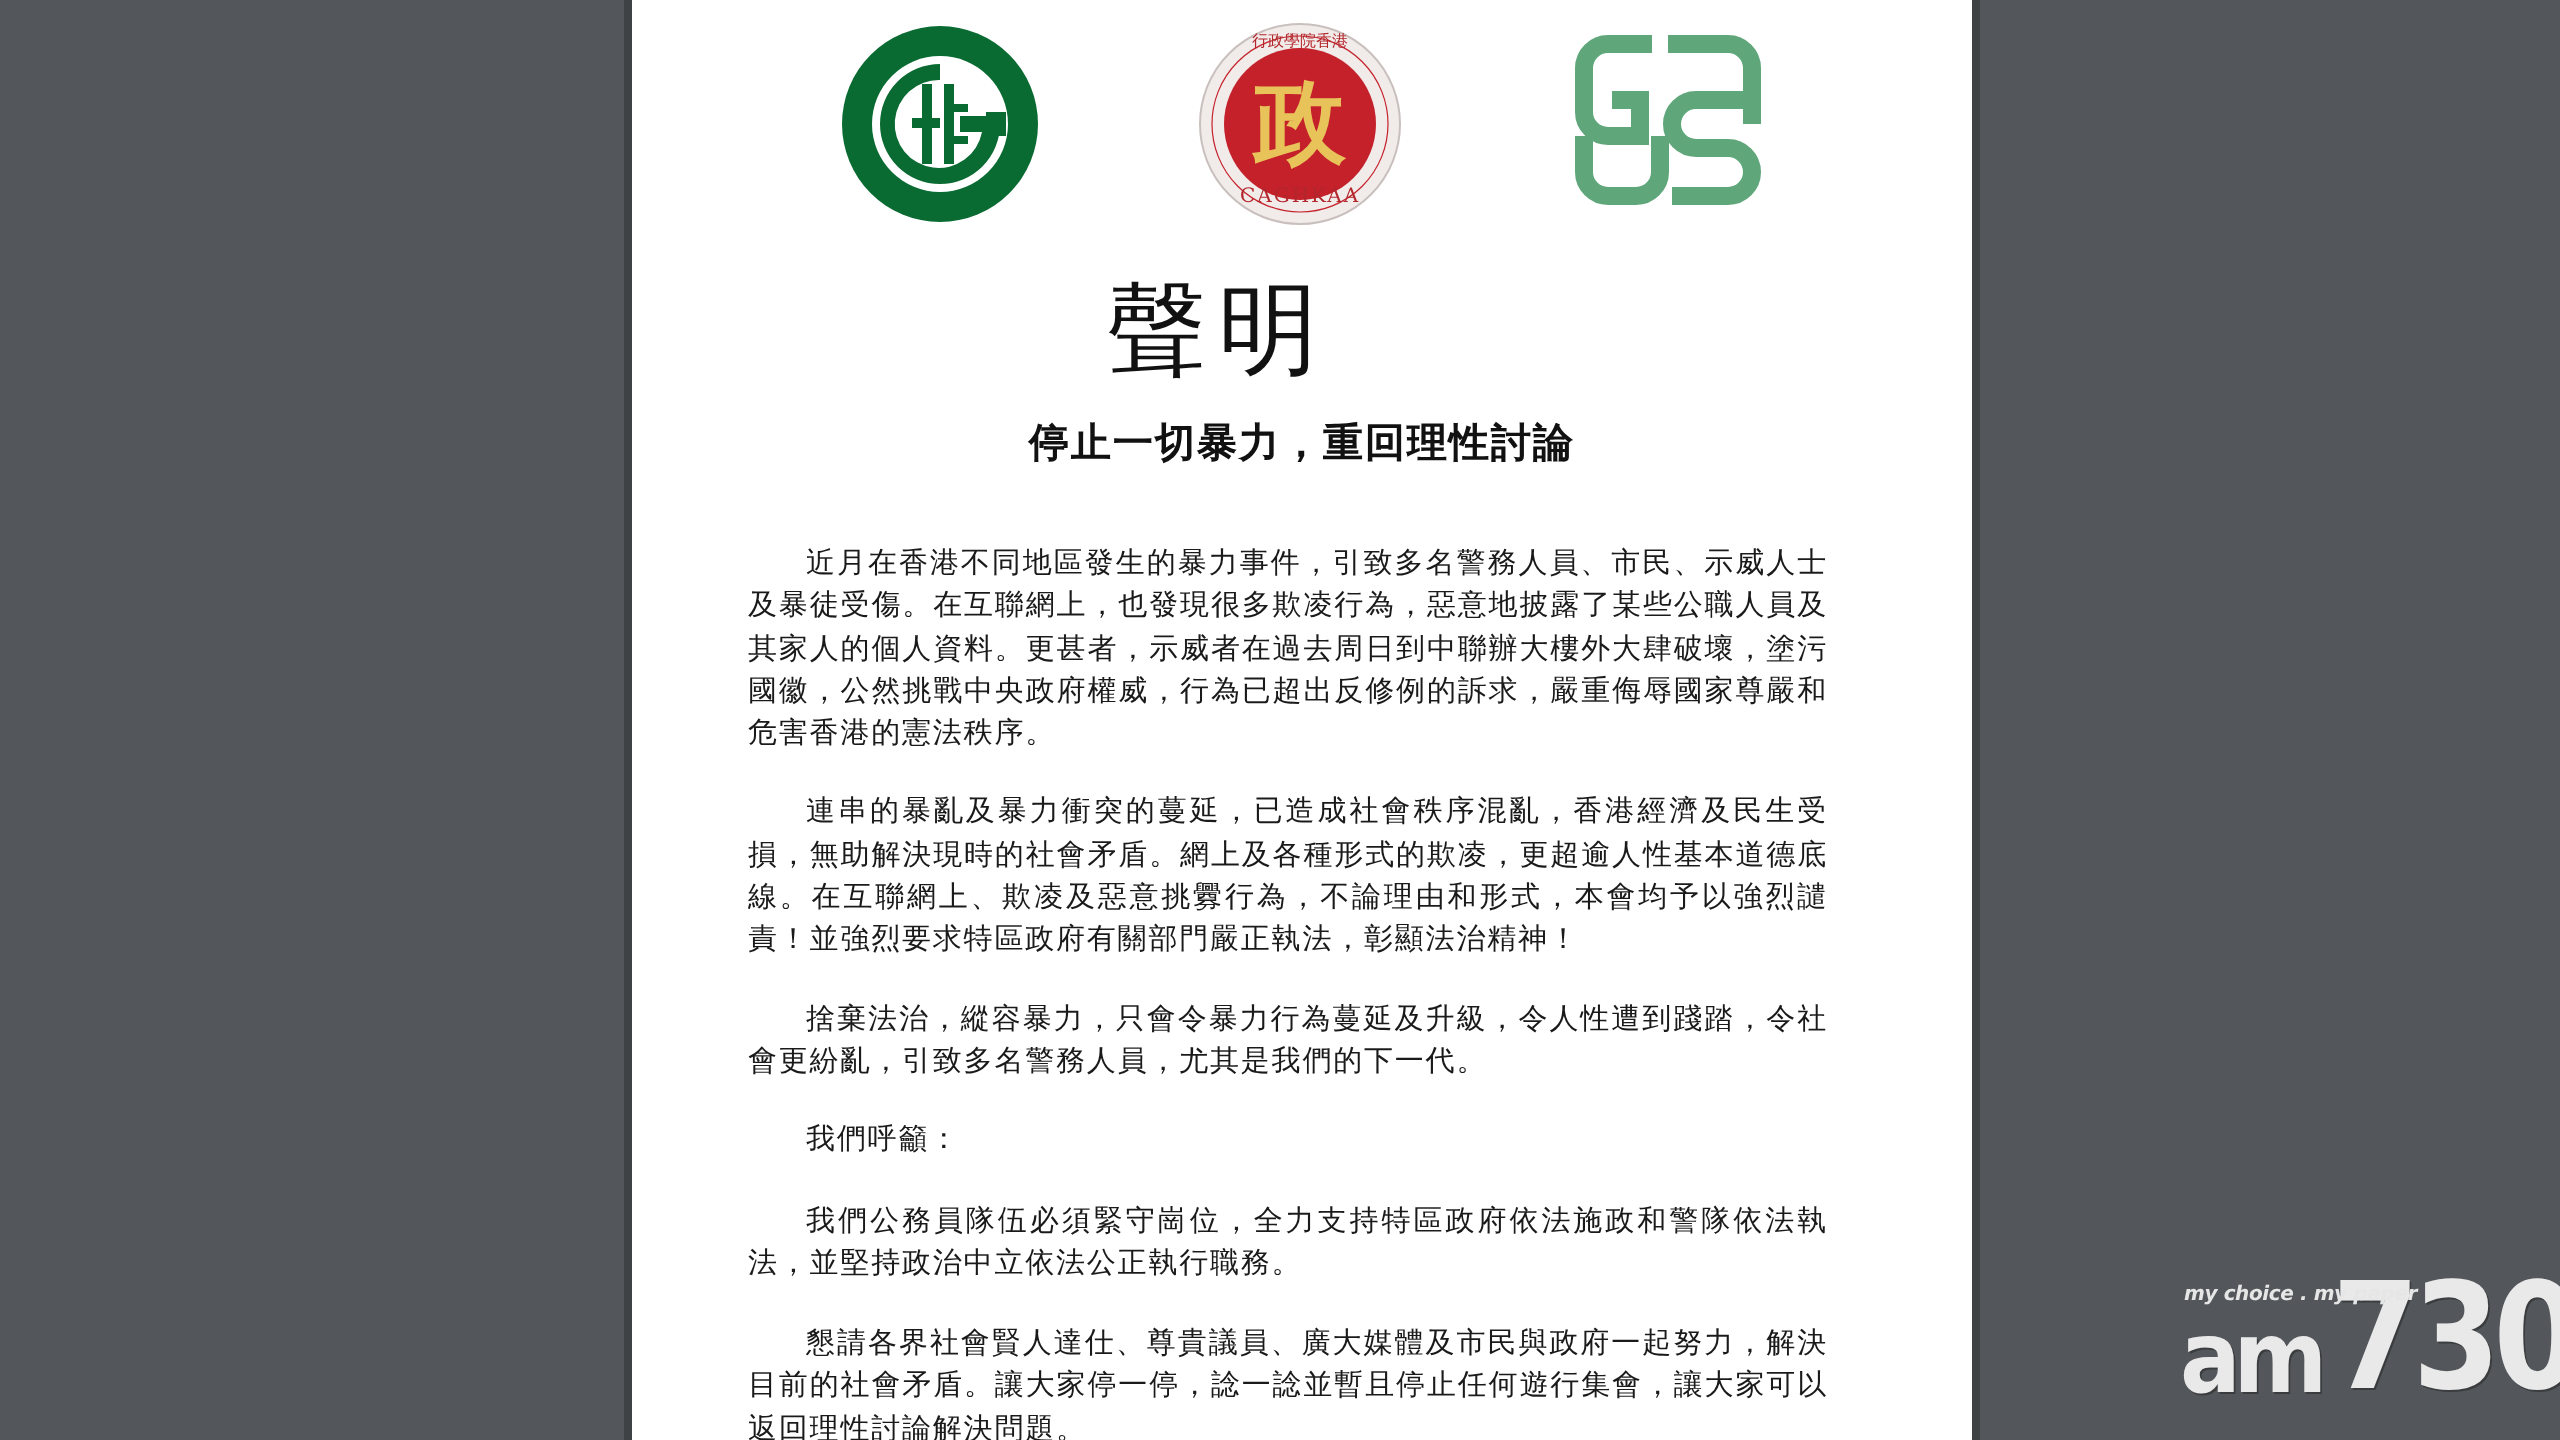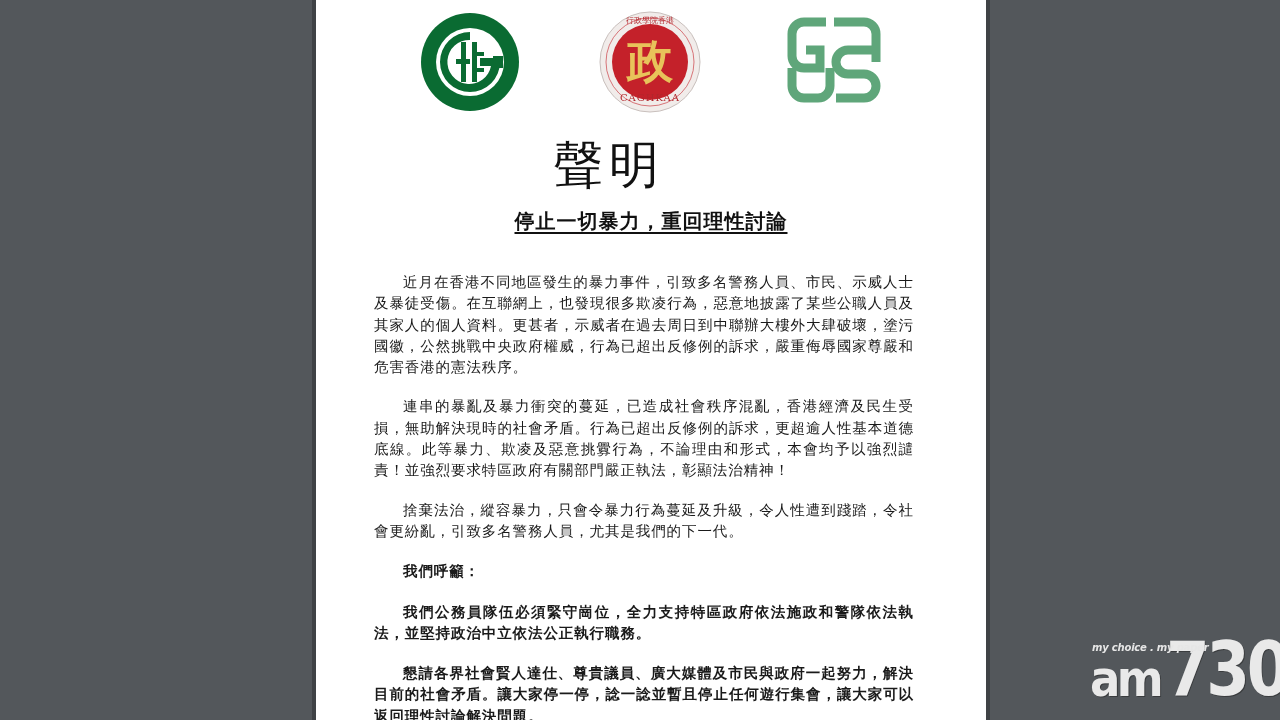--- a/index.html
+++ b/index.html
@@ -28,34 +28,34 @@
     .doc-title {
       position: absolute; top: 135px; left: 0; width: 586px; text-align: center;
       font-size: 50px; color: #111; letter-spacing: 6px; line-height: 60px;
       font-family: "DejaVu Serif", serif;
     }
     .doc-subtitle {
       position: absolute; top: 207px; left: 0; width: 670px; text-align: center;
       font-size: 20px; font-weight: bold; color: #111; line-height: 28px;
       letter-spacing: 1px;
     }
-    .doc-subtitle span { text-decoration: underline; text-underline-offset: 4px; text-decoration-thickness: 2px; margin-top: 23px; }
+    .doc-subtitle span { text-underline-offset: 4px; text-decoration-thickness: 2px; margin-top: 23px; }
 
     .body {
       position: absolute; left: 58px; top: 272px; width: 540px;
       color: #1a1a1a; font-size: 14.5px; line-height: 21.3px;
       letter-spacing: 0.9px;
       font-family: "DejaVu Serif", "Liberation Serif", serif;
     }
     .para { margin: 0; text-indent: 2em; text-align: justify; }
     .para + .para { margin-top: 19px; }
     .p1 { }
     .p2 { margin-top: 18px !important; }
     .p3 { margin-top: 18px !important; }
-    .bold { font-weight: bold; }
+    .bold { font-weight: normal; }
     .callhead { margin-top: 18px !important; }
     .call1 { margin-top: 19px !important; }
     .call2 { margin-top: 19px !important; }
 
     .watermark {
       position: absolute; left: 1090px; top: 636px; width: 170px; height: 70px;
     }
     .wm-tag {
       position: absolute; left: 2px; top: 6px; font-size: 10px; color: #e6e6e6;
       font-family: "DejaVu Sans", sans-serif; font-style: italic; font-weight: bold;
@@ -114,21 +114,21 @@
     </div>
   </div>
 
   <div class="doc-title">聲明</div>
   <div class="doc-subtitle">
     <span>停止一切暴力，重回理性討論</span>
   </div>
 
   <div class="body">
     <p class="para p1">近月在香港不同地區發生的暴力事件，引致多名警務人員、市民、示威人士及暴徒受傷。在互聯網上，也發現很多欺凌行為，惡意地披露了某些公職人員及其家人的個人資料。更甚者，示威者在過去周日到中聯辦大樓外大肆破壞，塗污國徽，公然挑戰中央政府權威，行為已超出反修例的訴求，嚴重侮辱國家尊嚴和危害香港的憲法秩序。</p>
-    <p class="para p2">連串的暴亂及暴力衝突的蔓延，已造成社會秩序混亂，香港經濟及民生受損，無助解決現時的社會矛盾。行為已超出反修例的訴求，更超逾人性基本道德底線。此等暴力、欺凌及惡意挑釁行為，不論理由和形式，本會均予以強烈譴責！並強烈要求特區政府有關部門嚴正執法，彰顯法治精神！</p>
+    <p class="para p2">連串的暴亂及暴力衝突的蔓延，已造成社會秩序混亂，香港經濟及民生受損，無助解決現時的社會矛盾。網上及各種形式的欺凌，更超逾人性基本道德底線。在互聯網上、欺凌及惡意挑釁行為，不論理由和形式，本會均予以強烈譴責！並強烈要求特區政府有關部門嚴正執法，彰顯法治精神！</p>
     <p class="para p3">捨棄法治，縱容暴力，只會令暴力行為蔓延及升級，令人性遭到踐踏，令社會更紛亂，引致多名警務人員，尤其是我們的下一代。</p>
     <p class="para bold callhead">我們呼籲：</p>
     <p class="para bold call1">我們公務員隊伍必須緊守崗位，全力支持特區政府依法施政和警隊依法執法，並堅持政治中立依法公正執行職務。</p>
     <p class="para bold call2">懇請各界社會賢人達仕、尊貴議員、廣大媒體及市民與政府一起努力，解決目前的社會矛盾。讓大家停一停，諗一諗並暫且停止任何遊行集會，讓大家可以返回理性討論解決問題。</p>
   </div>
 </div>
 
 <div class="watermark">
   <div class="wm-logo">
     <span class="wm-am">am</span>

